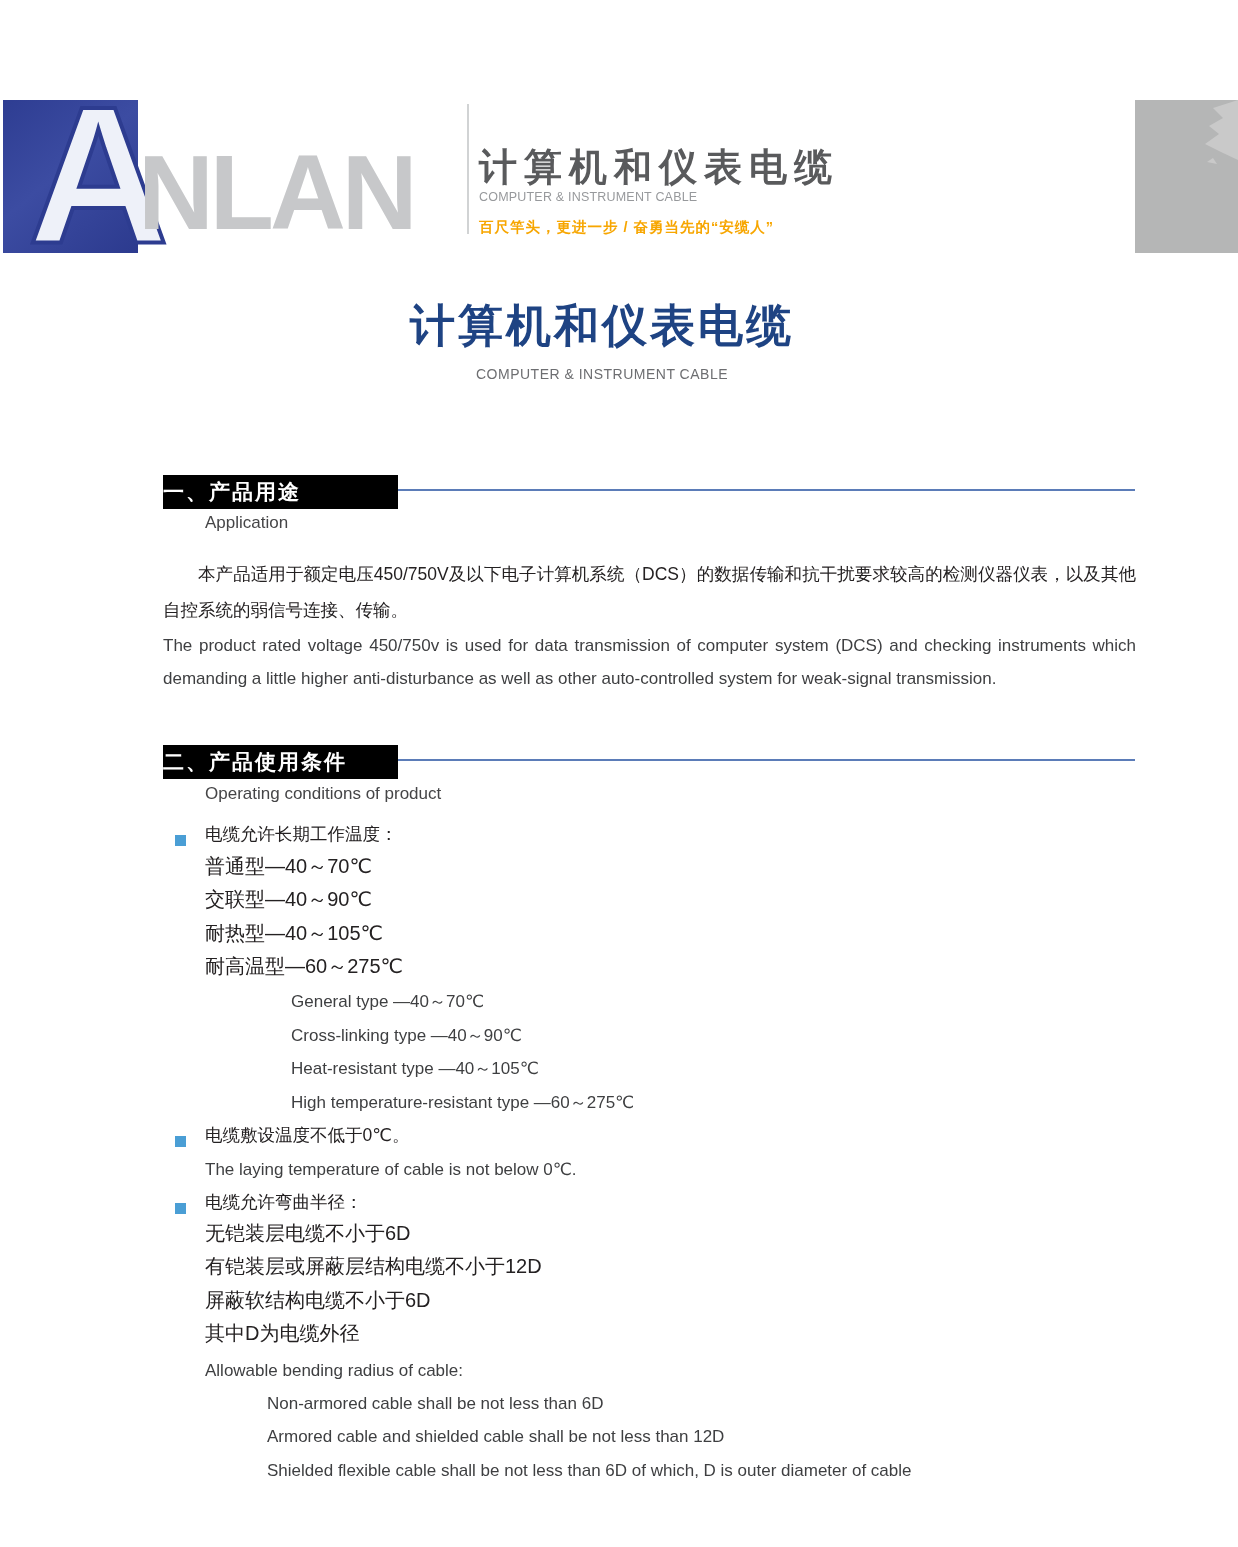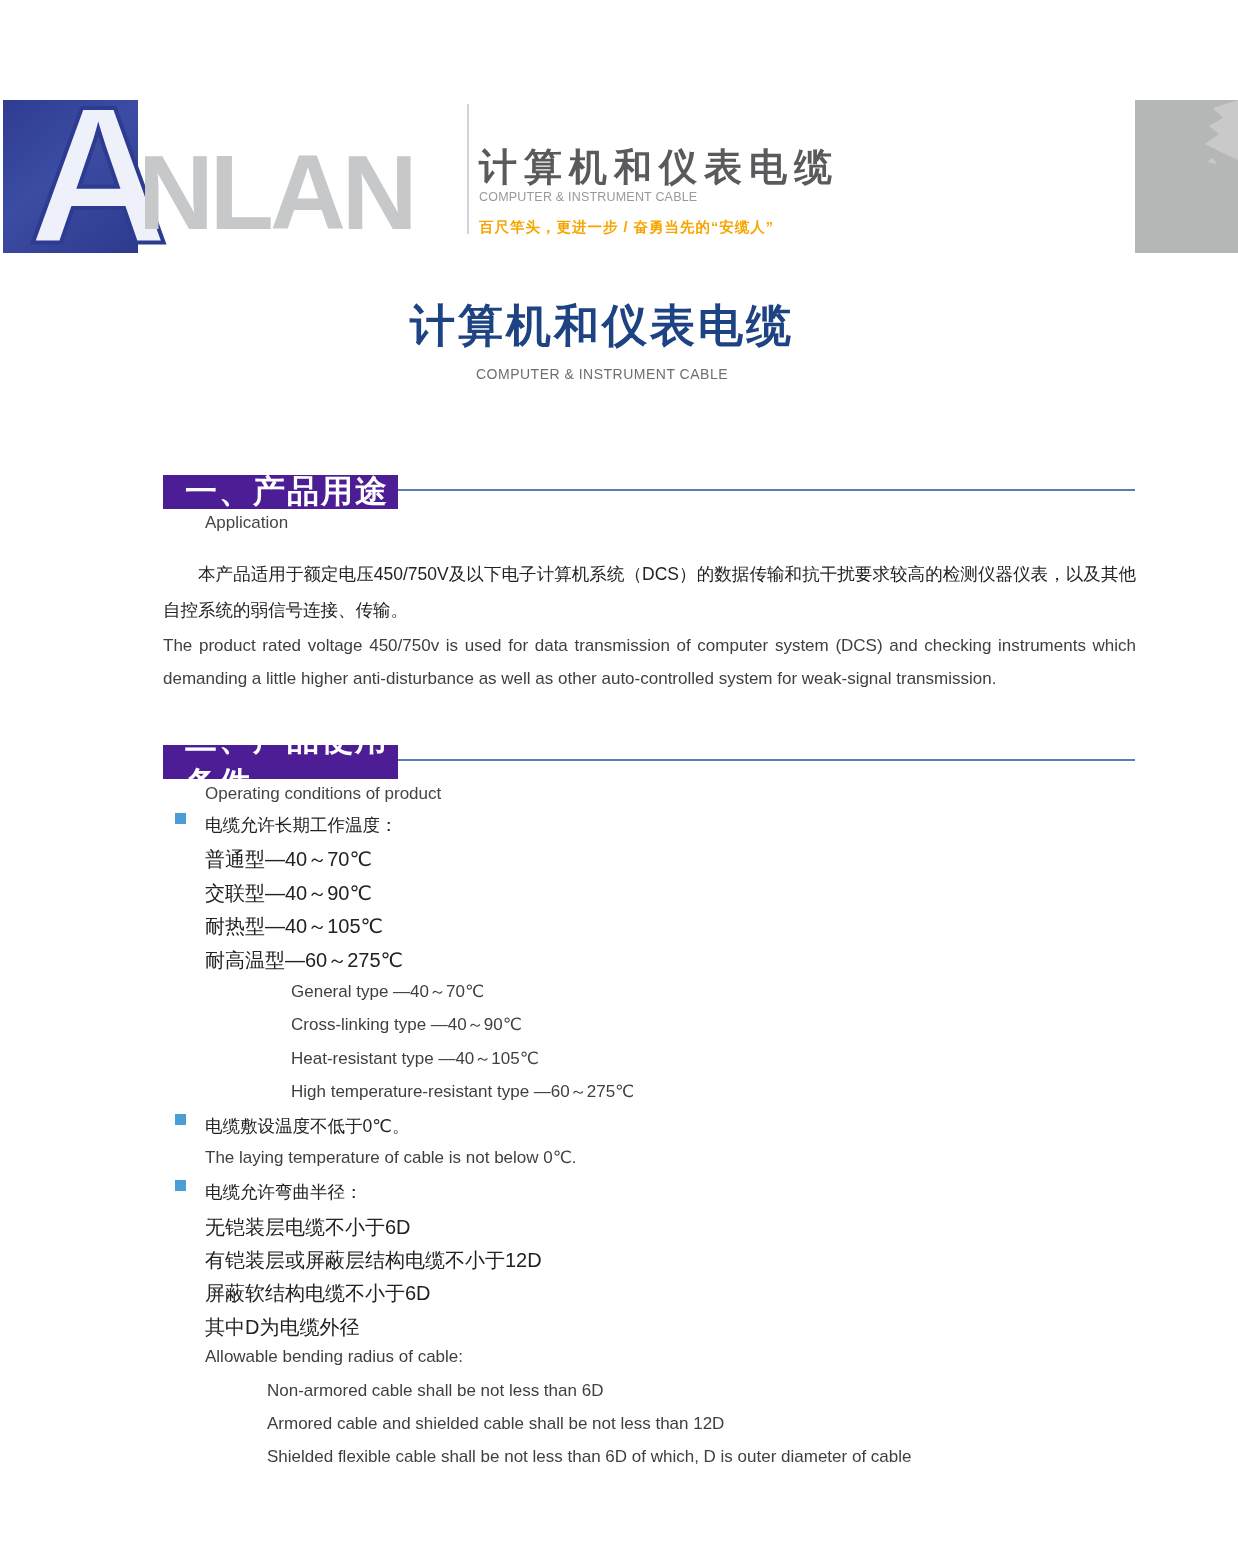--- a/index.html
+++ b/index.html
@@ -33,44 +33,44 @@
   .corner-art{
     position:absolute;left:1135px;top:100px;width:103px;height:153px;background:#b5b6b6;overflow:hidden;
   }
   .corner-art svg{display:block;}
   
   .main-title-wrap{position:absolute;left:0;top:296px;width:1204px;text-align:center;}
   .mt-zh{font-size:45px;font-weight:bold;color:#1e4383;letter-spacing:3px;}
   .mt-en{font-size:14px;color:#6d6e71;margin-top:10px;letter-spacing:0.5px;}
   
   .sec-bar{
-    position:absolute;left:163px;width:235px;height:34px;background:#4c1d95;
-    color:#ffffff;font-size:32px;font-weight:bold;letter-spacing:2px;
-    display:flex;align-items:center;padding-left:22px;box-sizing:border-box;
+    position:absolute;left:163px;width:235px;height:34px;background:#000000;
+    color:#ffffff;font-size:21px;font-weight:bold;letter-spacing:2px;
+    display:flex;align-items:center;box-sizing:border-box;
   }
   .sec-bar.s1{top:475px;}
   .sec-bar.s2{top:745px;}
   .sec-line{position:absolute;left:398px;width:737px;height:2px;background:#5b7cb8;}
   .sec-line.s1{top:489px;}
   .sec-line.s2{top:759px;}
   .sec-sub{position:absolute;left:205px;font-size:17px;color:#454547;}
   .sec-sub.s1{top:513px;}
   .sec-sub.s2{top:784px;}
   
   .para-zh{
     position:absolute;left:163px;top:556px;width:973px;
     font-size:17.5px;line-height:36px;color:#242122;text-indent:2em;text-align:justify;
   }
   .para-en{
     position:absolute;left:163px;top:629px;width:973px;
     font-size:17px;line-height:33px;color:#3e3f41;text-align:justify;
   }
   
   .cond-list{position:absolute;left:163px;top:813px;width:1000px;}
-  .cond-row{height:33.4px;display:flex;align-items:flex-start;box-sizing:border-box;}
+  .cond-row{height:33.4px;display:flex;align-items:flex-end;box-sizing:border-box;}
   .bullet-sq{width:11px;height:11px;background:#4a9ed5;margin-right:19px;flex:0 0 auto;}
   .r-bullet{padding-left:12px;font-size:17.5px;color:#242122;}
   .r-zh{padding-left:42px;font-size:20px;color:#242122;}
   .r-en0{padding-left:42px;font-size:17px;color:#3e3f41;}
   .r-en1{padding-left:128px;font-size:17px;color:#3e3f41;}
   .r-en2{padding-left:104px;font-size:17px;color:#3e3f41;}
 </style>
 </head>
 <body>
 

